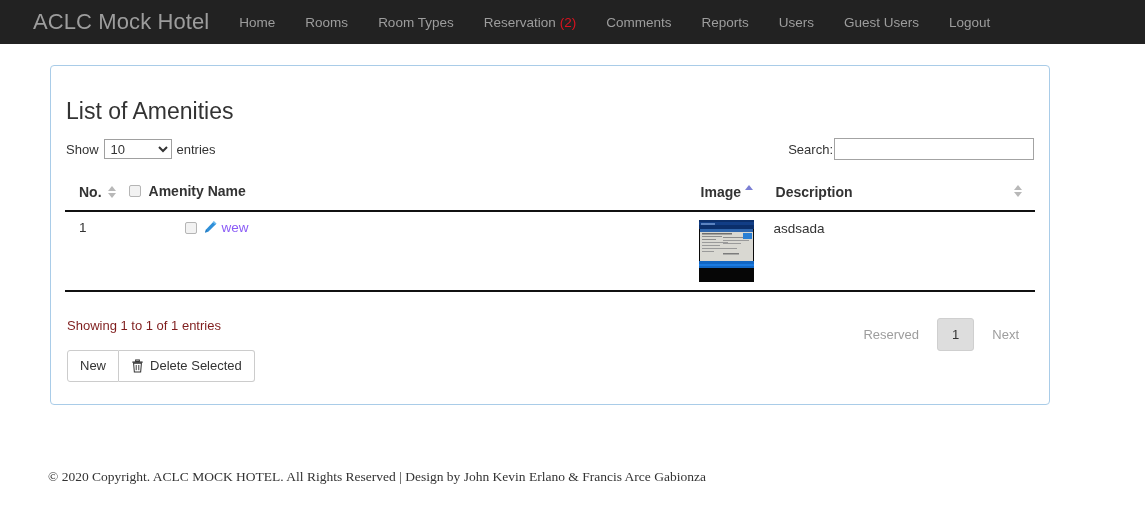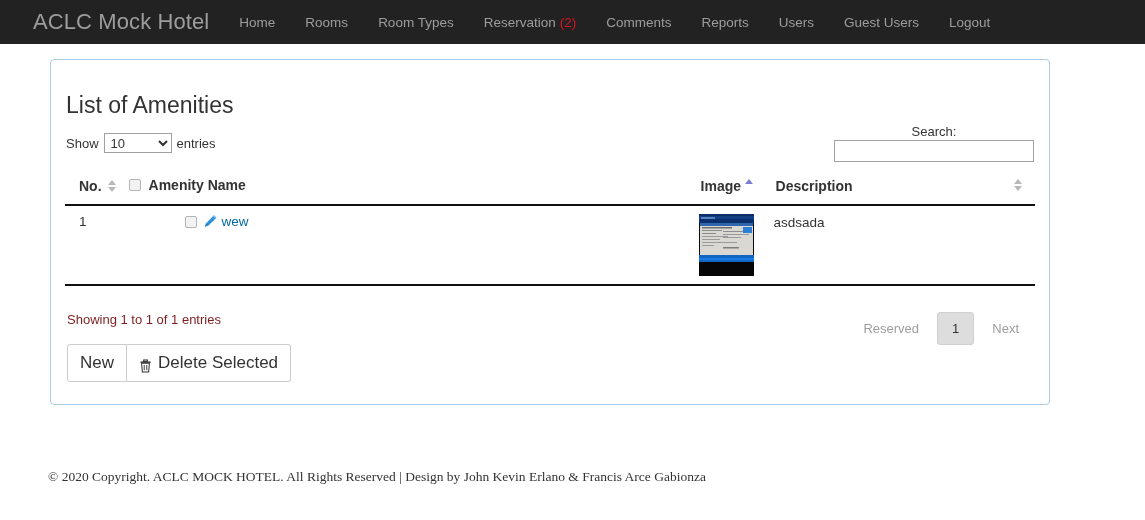--- a/index.html
+++ b/index.html
@@ -34,21 +34,21 @@
     color: #9d9d9d;
     font-size: 13.5px;
     white-space: nowrap;
     text-decoration: none;
     cursor: pointer;
   }
   .nav-item.active { background: #000000; color: #ffffff; }
   .nav-badge { color: #d9121f; margin-left: 4px; }
   .card {
     position: absolute;
-    left: 50px; top: 59px;
+    left: 50px; top: 65px;
     width: 1000px;
     border: 1px solid #a9cce8;
     border-radius: 4px;
     background: #ffffff;
   }
   .card-body { padding: 14px 14px 22px 14px; }
 
   .card-title {
     font-size: 23px;
     color: #333333;
@@ -81,21 +81,20 @@
     border: 1px solid #a0a0a0;
     background: #ffffff;
     color: #333;
   }
   .search-ctl {
     font-size: 13px;
     color: #333333;
     display: flex;
     align-items: center;
     gap: 1px;
-    flex-direction: column;
   }
   .search-input {
     width: 200px;
     height: 22px;
     border: 1px solid #a3a3a3;
     background: #ffffff;
     font-size: 13px;
     font-family: "Liberation Sans", sans-serif;
     padding: 0 4px;
     outline: none;
@@ -159,21 +158,21 @@
     background: #f2f2f2;
     border-radius: 2px;
     vertical-align: middle;
     margin: 0 2px 0 0;
     cursor: pointer;
     flex: none;
   }
 
   .cell-name { display: flex; align-items: center; gap: 4px; padding-left: 56px; }
   .edit-ico { width: 15px; height: 15px; display: inline-block; flex: none; }
-  .name-link { color: #0369a1; font-size: 13.5px; text-decoration: none; cursor: pointer; }
+  .name-link { color: #8b5cf6; font-size: 13.5px; text-decoration: none; cursor: pointer; }
 
   .thumb-cell { padding-left: 322px !important; }
   .thumb {
     width: 55px; height: 62px;
     display: block;
     border: 0;
   }
   .desc-cell { padding-left: 10px !important; padding-top: 9px !important; }
 
   .th-image-label { padding-left: 322px; display:inline-block; }
@@ -187,21 +186,21 @@
     justify-content: space-between;
     align-items: flex-start;
     margin-top: 26px;
     padding: 0 2px;
   }
   .info { font-size: 13px; color: #7f1d1d; }
 
   .btn-group { display: flex; margin-top: 17px; }
   .btn {
     font-family: "Liberation Sans", sans-serif;
-    font-size: 17px;
+    font-size: 13px;
     color: #333333;
     background: #ffffff;
     border: 1px solid #cccccc;
     padding: 6px 12px;
     cursor: pointer;
     line-height: 1.4;
     display: inline-flex;
     align-items: center;
     gap: 6px;
     white-space: nowrap;

